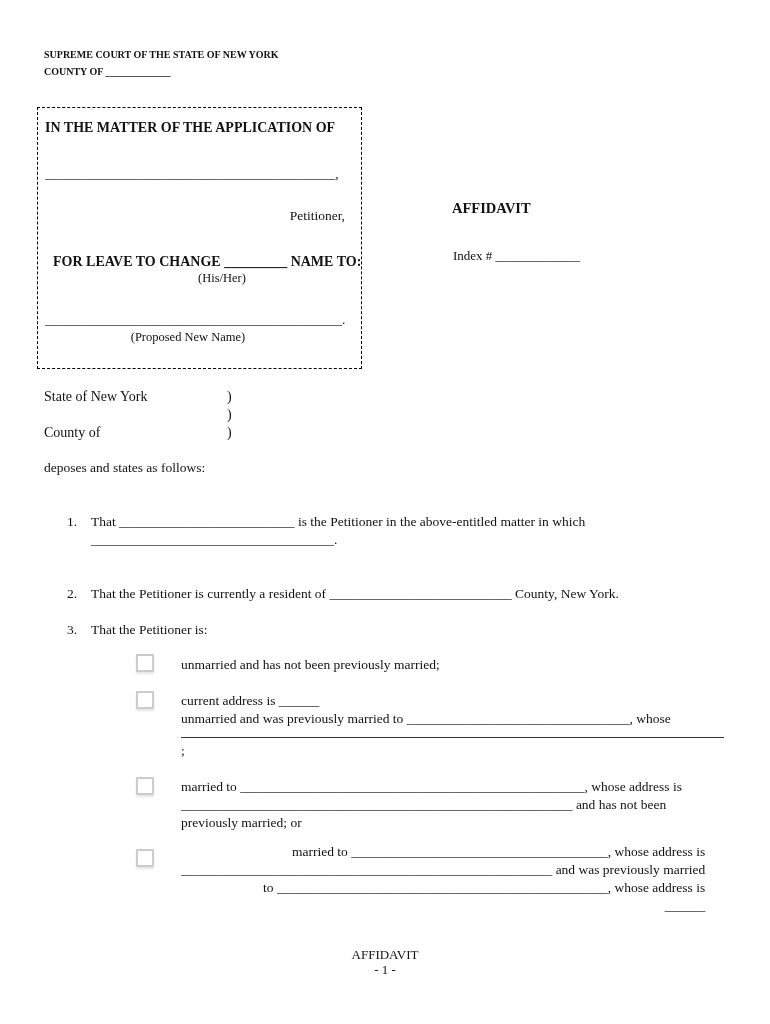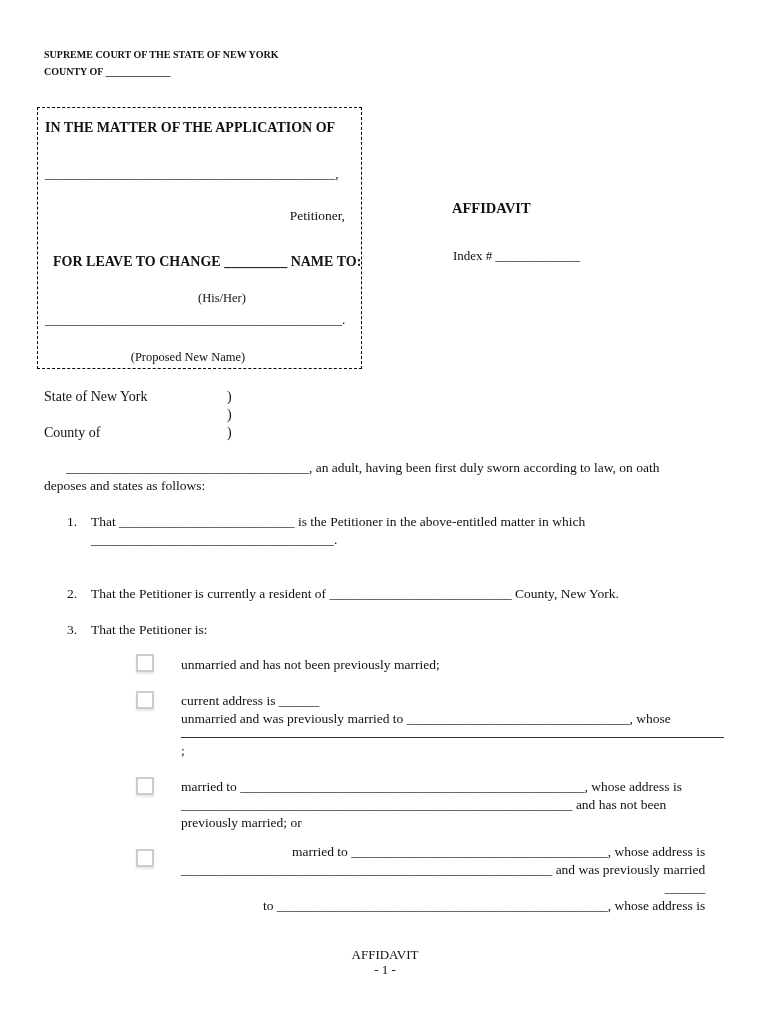--- a/index.html
+++ b/index.html
@@ -13,21 +13,21 @@
     height: 1024px;
     background: #ffffff;
     overflow: hidden;
     font-family: "Liberation Serif", serif;
     font-size: 13.5px;
     color: #111111;
   }
   .abs { position: absolute; }
   .bold { font-weight: bold; }
   .line { line-height: 18px; white-space: nowrap; }
-  .small { font-size: 12.5px; margin-top: 20px; }
+  .small { font-size: 12.5px; }
 
   
   #court-header { left: 44px; top: 46px; font-weight: bold; font-size: 10px; }
   #court-header .line { line-height: 17px; }
 
   
   #caption-box {
     left: 37px; top: 107px;
     width: 323px; height: 260px;
     border: 1.5px dashed #000000;
@@ -113,21 +113,20 @@
       <span class="venue-label"></span>
       <span>)</span>
     </div>
     <div class="venue-row">
       <span class="venue-label">County of</span>
       <span>)</span>
     </div>
   </div>
 
   <div class="abs" id="intro">
-    <div class="line indent">____________________________________, an adult, having been first duly sworn according to law, on oath</div>
     <div class="line">deposes and states as follows:</div>
   </div>
 
   <div class="item" id="item-1">
     <div class="item-num">1.</div>
     <div>
       <div class="line">That __________________________ is the Petitioner in the above-entitled matter in which</div>
       <div class="line">____________________________________.</div>
     </div>
   </div>
@@ -163,22 +162,22 @@
   <div class="opt-text" id="opt3-text">
     <div class="line">married to ___________________________________________________, whose address is</div>
     <div class="line">__________________________________________________________ and has not been</div>
     <div class="line">previously married; or</div>
   </div>
 
   <div class="checkbox" id="opt4-box"></div>
   <div class="opt-text" id="opt4-text">
     <div class="line">married to ______________________________________, whose address is</div>
     <div class="line">_______________________________________________________ and was previously married</div>
+    <div class="line">to _________________________________________________, whose address is</div>
     <div class="line">______</div>
-    <div class="line">to _________________________________________________, whose address is</div>
   </div>
 
   <div class="abs" id="footer">
     <div class="line">AFFIDAVIT</div>
     <div class="line">- 1 -</div>
   </div>
 
 </div>
 
 </body></html>

